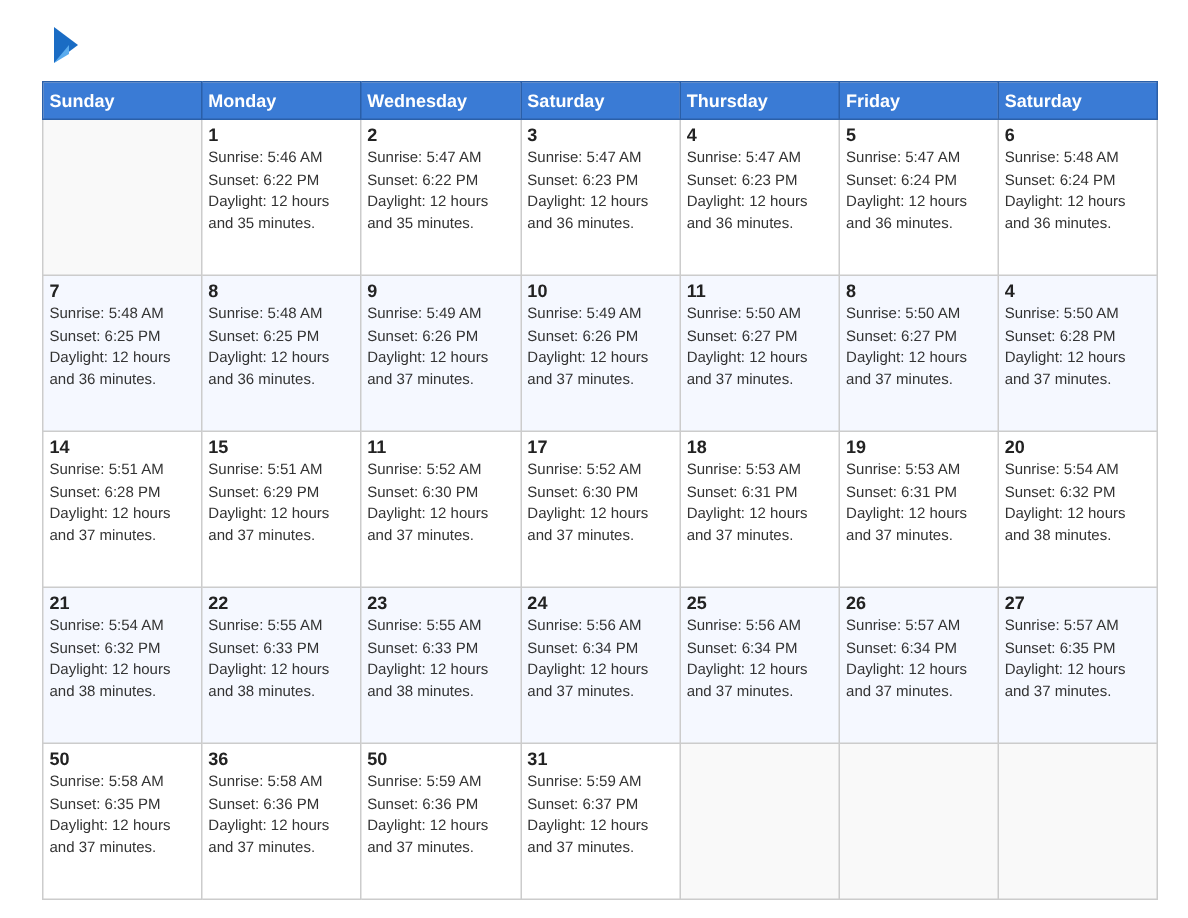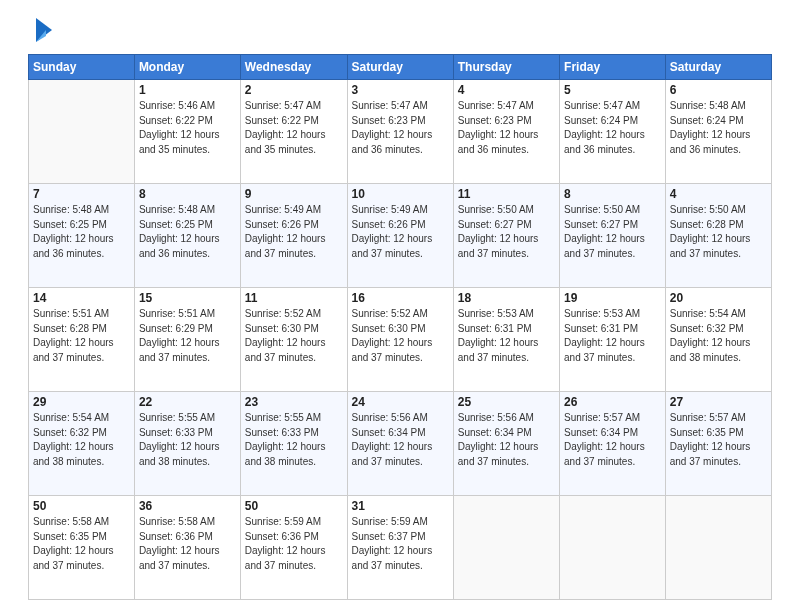--- a/index.html
+++ b/index.html
@@ -247,21 +247,21 @@
 and 37 minutes.</div>
           </td>
           <td>
             <span class="day-num">11</span>
             <div class="day-info" style="white-space: pre-line;">Sunrise: 5:52 AM
 Sunset: 6:30 PM
 Daylight: 12 hours
 and 37 minutes.</div>
           </td>
           <td>
-            <span class="day-num">16</span>
+            <span class="day-num">17</span>
             <div class="day-info" style="white-space: pre-line;">Sunrise: 5:52 AM
 Sunset: 6:30 PM
 Daylight: 12 hours
 and 37 minutes.</div>
           </td>
           <td>
             <span class="day-num">18</span>
             <div class="day-info" style="white-space: pre-line;">Sunrise: 5:53 AM
 Sunset: 6:31 PM
 Daylight: 12 hours
@@ -277,21 +277,21 @@
           <td>
             <span class="day-num">20</span>
             <div class="day-info" style="white-space: pre-line;">Sunrise: 5:54 AM
 Sunset: 6:32 PM
 Daylight: 12 hours
 and 38 minutes.</div>
           </td>
         </tr>
         <tr>
           <td>
-            <span class="day-num">29</span>
+            <span class="day-num">21</span>
             <div class="day-info" style="white-space: pre-line;">Sunrise: 5:54 AM
 Sunset: 6:32 PM
 Daylight: 12 hours
 and 38 minutes.</div>
           </td>
           <td>
             <span class="day-num">22</span>
             <div class="day-info" style="white-space: pre-line;">Sunrise: 5:55 AM
 Sunset: 6:33 PM
 Daylight: 12 hours

